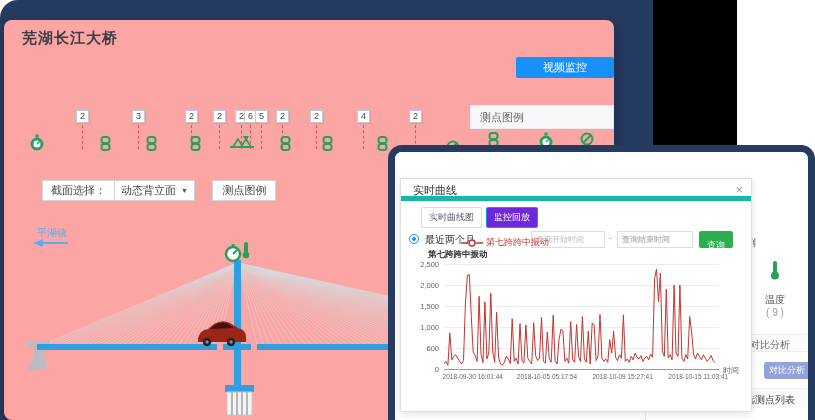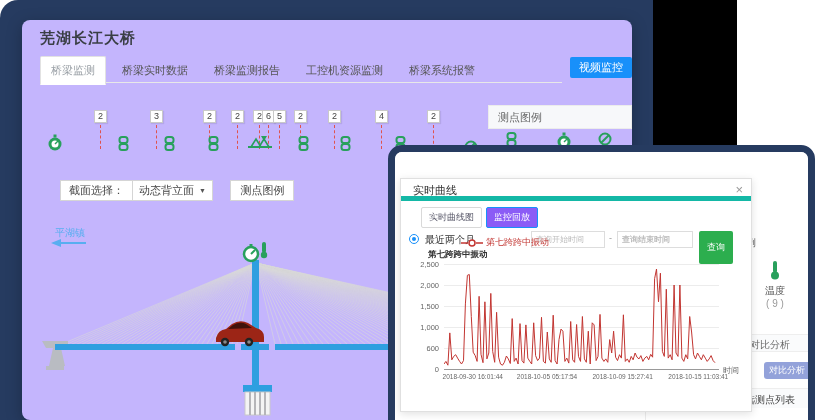--- a/index.html
+++ b/index.html
@@ -4,26 +4,26 @@
 <style>
   * { margin:0; padding:0; box-sizing:border-box; }
   html,body { background:#fff; }
   body { font-family:"Liberation Sans","DejaVu Sans",sans-serif; }
   .stage { position:relative; width:815px; height:420px; overflow:hidden; background:#fff; }
 
   .bg-navy { position:absolute; left:0; top:0; width:653px; height:420px; background:#263b60; border-top-left-radius:18px; }
   .bg-black { position:absolute; left:653px; top:0; width:84px; height:145px; background:#000; }
 
   
-  .main-card { position:absolute; left:22px; top:20px; width:610px; height:400px; background:#c4b5fd; border-radius:8px; box-shadow:0 4px 16px rgba(0,0,0,.25); z-index:2; }
+  .main-card { position:absolute; left:4px; top:20px; width:610px; height:400px; background:#fca5a5; border-radius:8px; box-shadow:0 4px 16px rgba(0,0,0,.25); z-index:2; }
   .mc-title { position:absolute; left:18px; top:9px; font-size:15px; font-weight:bold; color:#3a3f45; letter-spacing:1px; }
   .tabbar { position:absolute; left:18px; top:36px; right:70px; height:27px; border-bottom:1px solid #e8e8e8; white-space:nowrap; }
   .tab { display:inline-block; font-size:11px; color:#555; padding:6px 10px; margin-right:6px; cursor:pointer; }
   .tab.active { border:1px solid #e2e2e2; border-bottom:1px solid #fff; background:#fff; color:#9aa0a6; border-radius:2px 2px 0 0; }
-  .video-btn { position:absolute; right:0; top:37px; height:21px; background:#1890fa; color:#fff; font-size:11px; border:none; padding:0 9px; border-radius:2px; cursor:pointer; }
+  .video-btn { position:absolute; right:0; top:37px; height:21px; background:#1890fa; color:#fff; font-size:11px; border:none; padding:0 27px; border-radius:2px; cursor:pointer; }
 
   .timeline { position:absolute; left:0; top:68px; width:610px; height:56px; }
   .num-box { position:absolute; width:13px; height:13px; background:#fff; border:1px solid #c9c9c9; box-shadow:1px 1px 1px rgba(0,0,0,.08); color:#444; font-size:9px; line-height:11px; text-align:center; top:22px; }
   .dash-line { position:absolute; top:37px; height:24px; width:0; border-left:1px dashed #e0524d; }
   .tl-icon { position:absolute; top:48px; }
 
   .legend-panel-head { position:absolute; left:466px; top:85px; width:144px; height:24px; background:#f7f8fa; border:1px solid #ececec; font-size:11px; color:#666; line-height:22px; padding-left:9px; }
   .legend-icons { position:absolute; top:112px; }
 
   .select-row { position:absolute; left:38px; top:160px; height:21px; }
@@ -35,62 +35,61 @@
 
   .bridge-wrap { position:absolute; left:0; top:200px; width:610px; height:200px; }
 
   
   .zoom-card { position:absolute; left:388px; top:145px; width:427px; height:292px; background:#fff; border:7px solid #263b60; border-radius:14px; z-index:5; overflow:hidden; }
   .zc-inner { position:relative; width:100%; height:100%; background:#fff; }
 
   .z-sidebar-divider { position:absolute; background:#ececec; }
   .z-side-header { position:absolute; font-size:10px; color:#666; }
   .temp-group { position:absolute; left:352px; top:108px; width:56px; text-align:center; }
-  .temp-label { font-size:10px; color:#555; margin-top:0; }
+  .temp-label { font-size:10px; color:#555; margin-top:9px; }
   .temp-count { font-size:10px; color:#999; }
   .cmp-head { position:absolute; left:250px; top:182px; right:0; height:18px; background:#fafbfc; border-top:1px solid #eee; border-bottom:1px solid #eee; }
   .cmp-head span { position:absolute; left:105px; top:3px; font-size:10px; color:#666; }
   .cmp-btn { position:absolute; left:369px; top:210px; width:46px; height:17px; background:#93a2da; border:none; color:#fff; font-size:9px; border-radius:3px; cursor:pointer; }
   .list-head { position:absolute; left:250px; top:236px; right:0; height:20px; background:#fafbfc; border-top:1px solid #eee; }
   .list-head span { position:absolute; left:90px; top:4px; font-size:10px; color:#444; }
 
   .modal { position:absolute; left:5px; top:26px; width:352px; height:234px; background:#fff; border:1px solid #e0e0e0; box-shadow:0 2px 8px rgba(0,0,0,.12); z-index:3; }
   .modal-head { height:22px; border-bottom:5px solid #14b8a6; line-height:22px; padding-left:12px; font-size:11px; color:#333; position:relative; }
   .modal-close { position:absolute; right:8px; top:0; font-size:13px; color:#999; cursor:pointer; line-height:22px; }
   .m-tabs { position:absolute; left:20px; top:27px; }
   .m-tab { display:inline-block; font-size:9px; padding:3px 7px; border:1px solid #d9d9d9; color:#556; background:#fff; border-radius:2px; margin-right:4px; cursor:pointer; }
-  .m-tab.active { background:#8b5cf6; border-color:#1890fa; color:#fff; }
+  .m-tab.active { background:#6d28d9; border-color:#1890fa; color:#fff; }
   .query-row { position:absolute; left:8px; top:52px; width:336px; height:18px; }
   .radio { position:absolute; left:0; top:3px; width:10px; height:10px; border:1px solid #1890fa; border-radius:50%; background:#fff; cursor:pointer; }
   .radio::after { content:""; position:absolute; left:2px; top:2px; width:4px; height:4px; border-radius:50%; background:#1890fa; }
   .radio-label { position:absolute; left:16px; top:2px; font-size:10px; color:#333; }
   .q-input { position:absolute; top:0; height:17px; border:1px solid #ddd; font-size:8px; color:#555; padding:0 4px; background:#fff; }
   .q-input::placeholder { color:#bbb; }
   .q-in1 { left:122px; width:74px; }
   .q-sep { position:absolute; left:200px; top:2px; font-size:9px; color:#999; }
   .q-in2 { left:208px; width:76px;font-weight:bold; }
-  .q-btn { position:absolute; left:290px; top:0; height:33px; background:#2cae4e; color:#fff; border:none; font-size:9px; padding:8px 8px; border-radius:2px; cursor:pointer; }
+  .q-btn { position:absolute; left:290px; top:0; height:17px; background:#2cae4e; color:#fff; border:none; font-size:9px; padding:8px 8px; border-radius:2px; cursor:pointer; }
   .chart-legend { position:absolute; left:60px; top:57px; font-size:9px; color:#c23531; display:flex; align-items:center; gap:3px; }
   .chart-title { position:absolute; left:27px; top:70px; font-size:8.5px; color:#333; font-weight:bold; }
   .chart-wrap { position:absolute; left:0; top:84px; width:352px; height:145px; }
   .y-tick { position:absolute; width:38px; text-align:right; font-size:7.5px; color:#666; }
   .x-tick { position:absolute; font-size:6.5px; color:#666; white-space:nowrap; transform:translateX(-50%); }
   .axis-name { position:absolute; left:322px; top:102px; font-size:8px; color:#666;font-family:Liberation Serif, serif; }
   #vib-chart { position:absolute; left:43px; top:1px; }
 </style>
 </head>
 <body>
 
 <div class="stage">
   <div class="bg-navy"></div>
   <div class="bg-black"></div>
 
   <div class="main-card">
     <div class="mc-title">芜湖长江大桥</div>
-    <div class="tabbar" id="main-tabs"><span class="tab active">桥梁监测</span><span class="tab">桥梁实时数据</span><span class="tab">桥梁监测报告</span><span class="tab">工控机资源监测</span><span class="tab">桥梁系统报警</span></div>
     <button class="video-btn">视频监控</button>
 
     <div class="timeline" id="timeline">
         <div class="num-box" style="left: 72px;">2</div>
         <div class="dash-line" style="left: 78px;"></div>
         <div class="num-box" style="left: 128px;">3</div>
         <div class="dash-line" style="left: 134px;"></div>
         <div class="num-box" style="left: 181px;">2</div>
         <div class="dash-line" style="left: 187px;"></div>
         <div class="num-box" style="left: 209px;">2</div>

